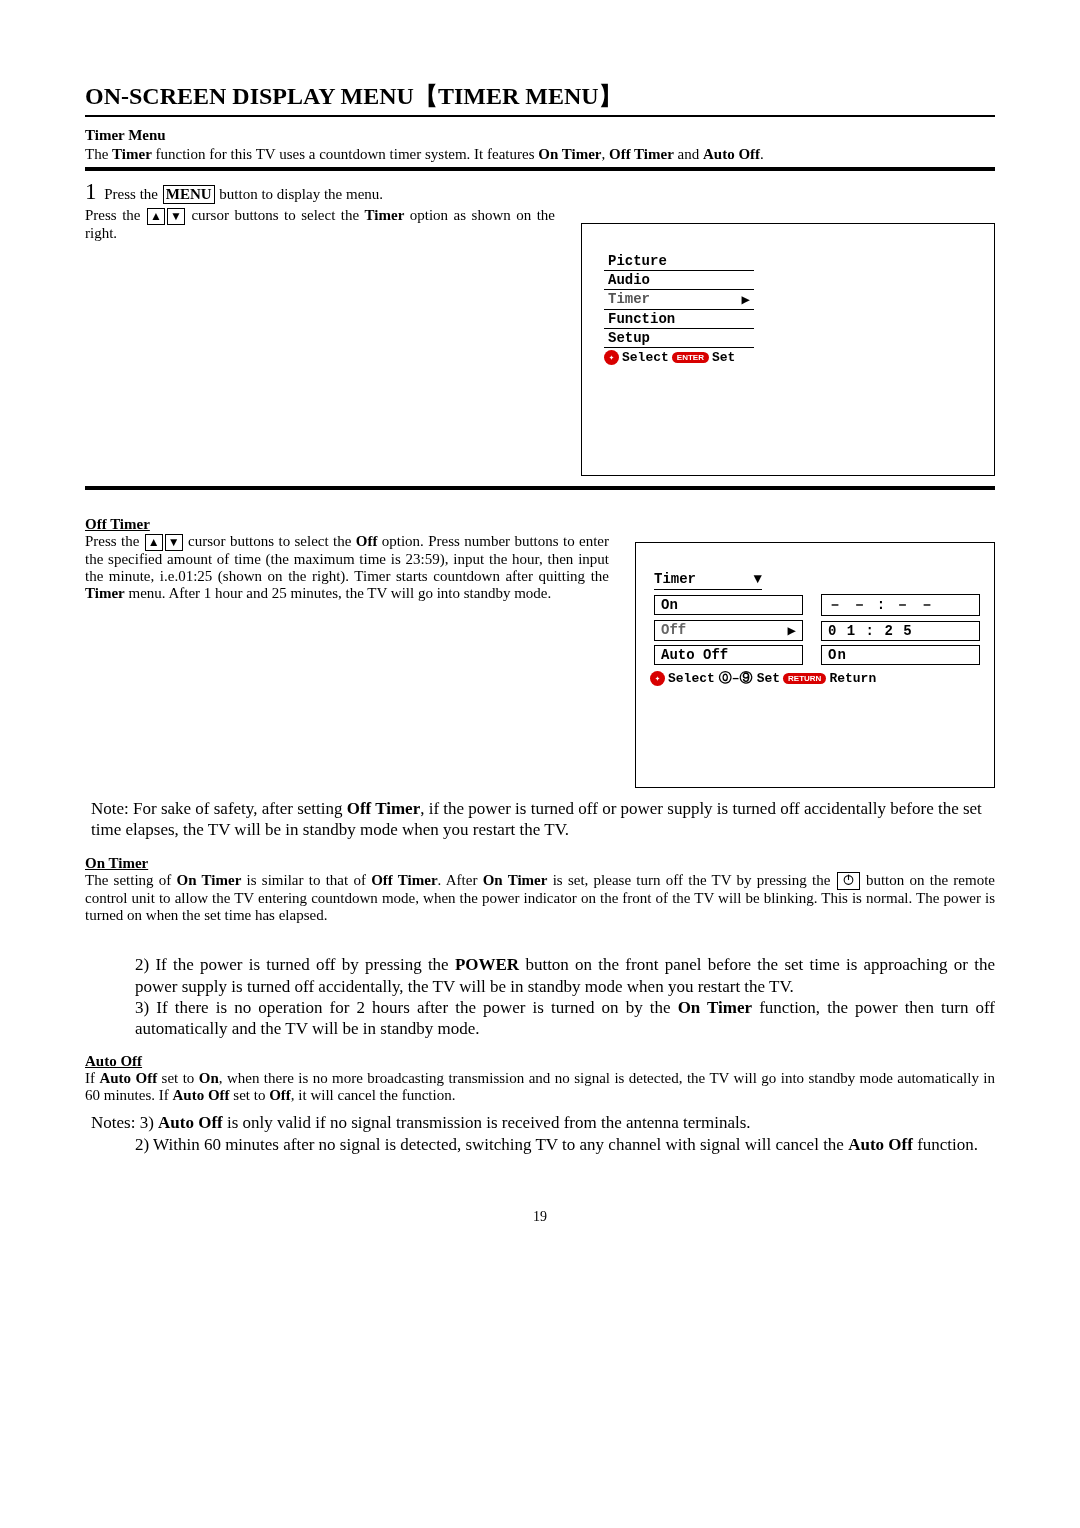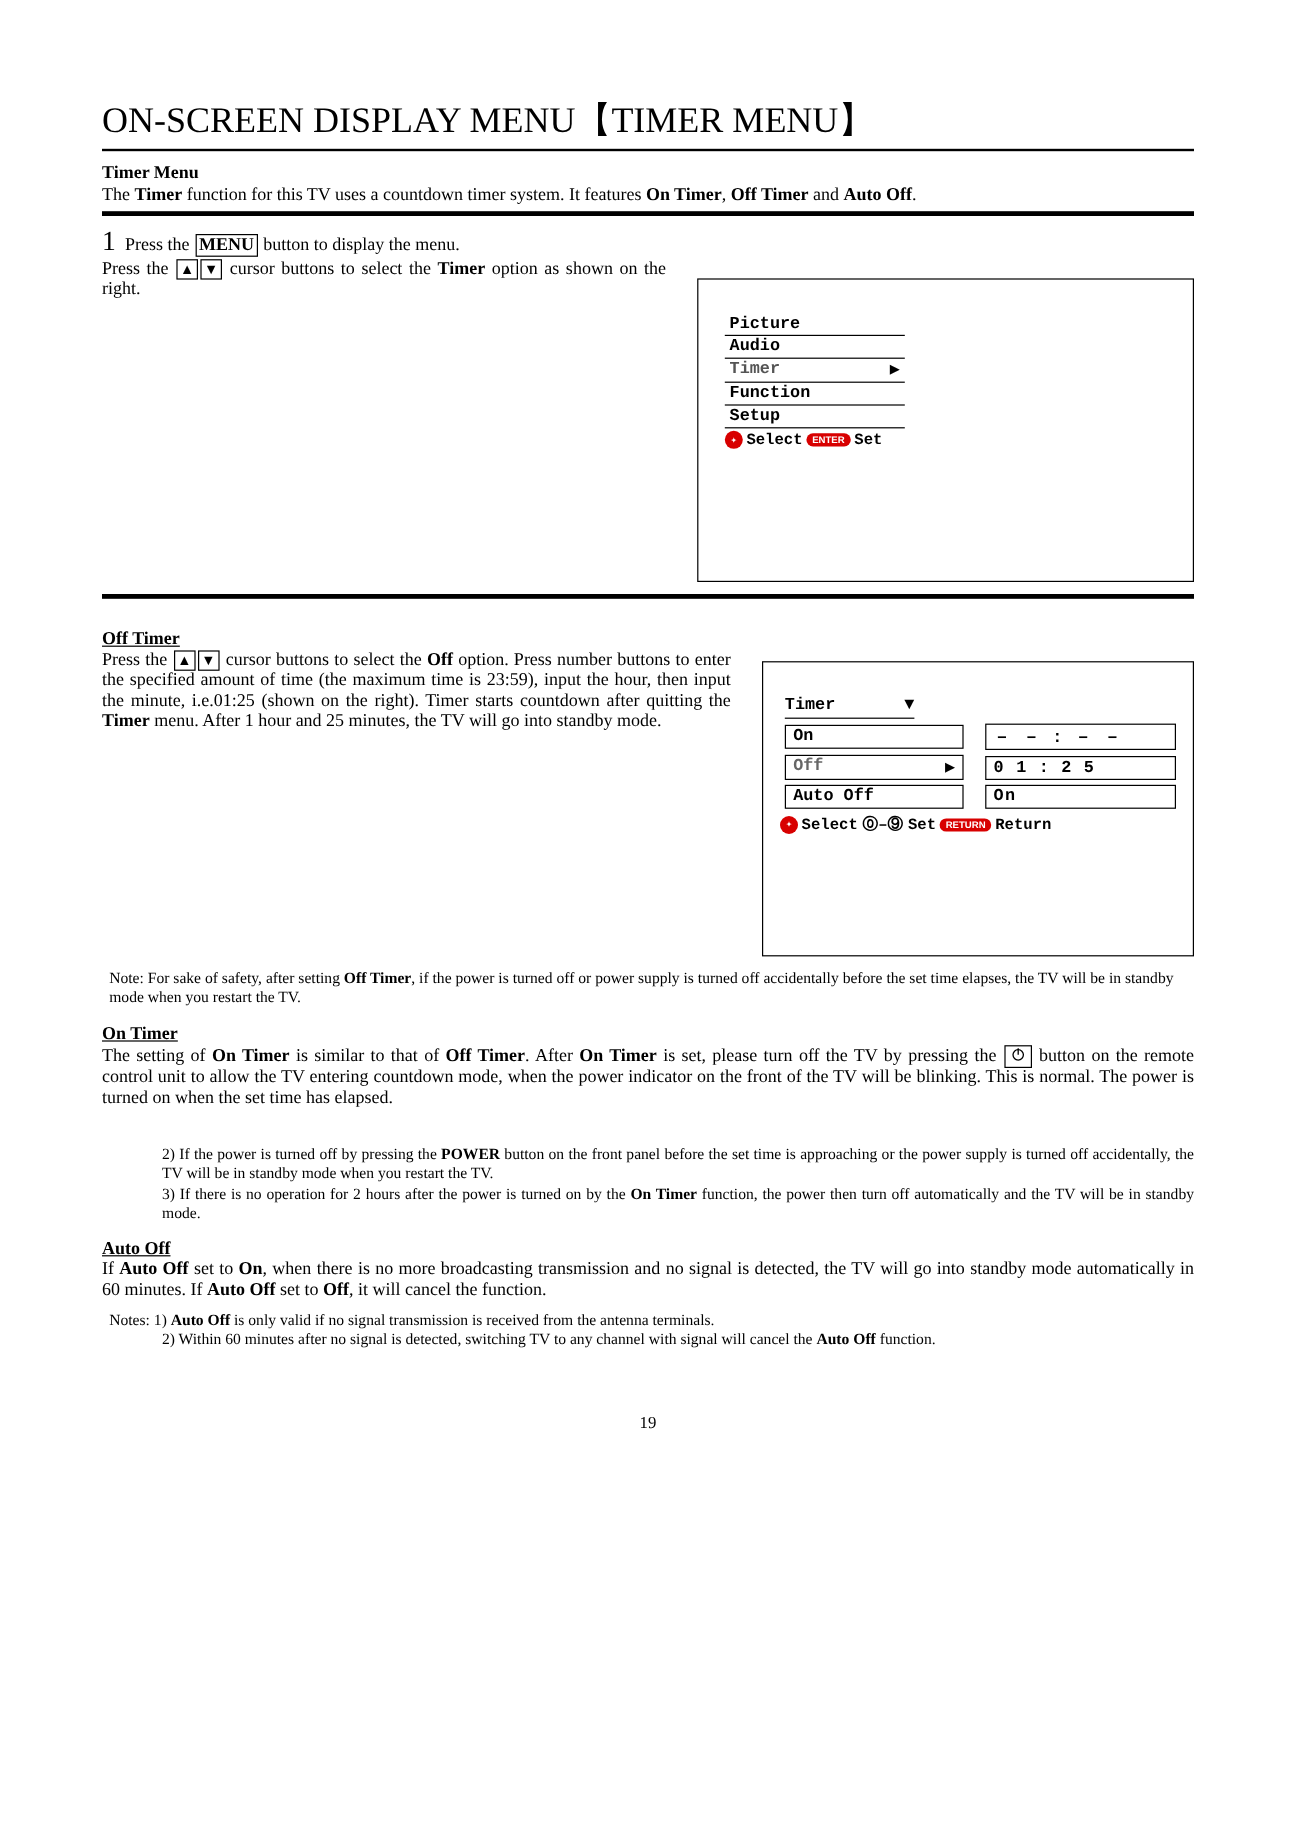--- a/index.html
+++ b/index.html
@@ -6,22 +6,22 @@
     font-family: "Times New Roman", Times, serif;
     font-size: 15px;
     color: #000;
     background: #fff;
     margin: 0;
     padding: 80px 85px 40px 85px;
     width: 1080px;
     box-sizing: border-box;
   }
   .page-title {
-    font-size: 30px;
-    font-weight: normal;
+    font-size: 24px;
+    font-weight: bold;
     margin-bottom: 2px;
   }
   .hr-thick { border: none; border-top: 2.5px solid #000; margin: 3px 0 10px 0; }
   .hr-heavy { border: none; border-top: 4px solid #000; margin: 2px 0; }
   .subhead { font-weight: bold; margin-top: 8px; }
   .intro { margin-top: 2px; margin-bottom: 4px; }
   .row { display: flex; align-items: flex-start; }
   .instr-col { flex: 1 1 auto; padding-right: 20px; }
   .osd-col { width: 425px; border: 1px solid #000; padding: 28px 14px 110px 14px; box-sizing: border-box; margin-left: 6px; margin-top: 44px; }
   .osd-col.step2 { padding-bottom: 100px; }
@@ -41,21 +41,21 @@
     border: 1px solid #000;
     width: 16px;
     text-align: center;
     line-height: 15px;
     font-size: 12px;
     margin: 0 1px;
     vertical-align: middle;
   }
   .justify { text-align: justify; }
   .underline { text-decoration: underline; font-weight: bold; }
-  .note { font-size: 13px; margin: 6px 0 6px 6px; line-height: 1.25; }
+  .note { font-size: 17px; margin: 6px 0 6px 6px; line-height: 1.25; }
 
   
   .osd-menu {
     width: 150px;
     margin: 0 0 0 8px;
     font-family: "Courier New", monospace;
     font-size: 14px;
     font-weight: bold;
   }
   .osd-menu .mi {
@@ -250,17 +250,17 @@
 </div>
 
 <div style="margin-top:14px;">
   <span class="underline">Auto Off</span>
 </div>
 <div class="justify">
   <span>If </span><b>Auto Off</b><span> set to </span><b>On</b><span>, when there is no more broadcasting transmission and no signal is detected, the TV will go into standby mode automatically in 60 minutes. If </span><b>Auto Off</b><span> set to </span><b>Off</b><span>, it will cancel the function.</span>
 </div>
 
 <div class="note" style="margin-top:8px;">
-  <div><span>Notes: 1) </span><b>Auto Off</b><span> is only valid if no signal transmission is received from the antenna terminals.</span></div>
+  <div><span>Notes: 3) </span><b>Auto Off</b><span> is only valid if no signal transmission is received from the antenna terminals.</span></div>
   <div style="padding-left:44px;"><span>2) Within 60 minutes after no signal is detected, switching TV to any channel with signal will cancel the </span><b>Auto Off</b><span> function.</span></div>
 </div>
 
 <div class="footer-page">19</div>
 
 </body></html>

